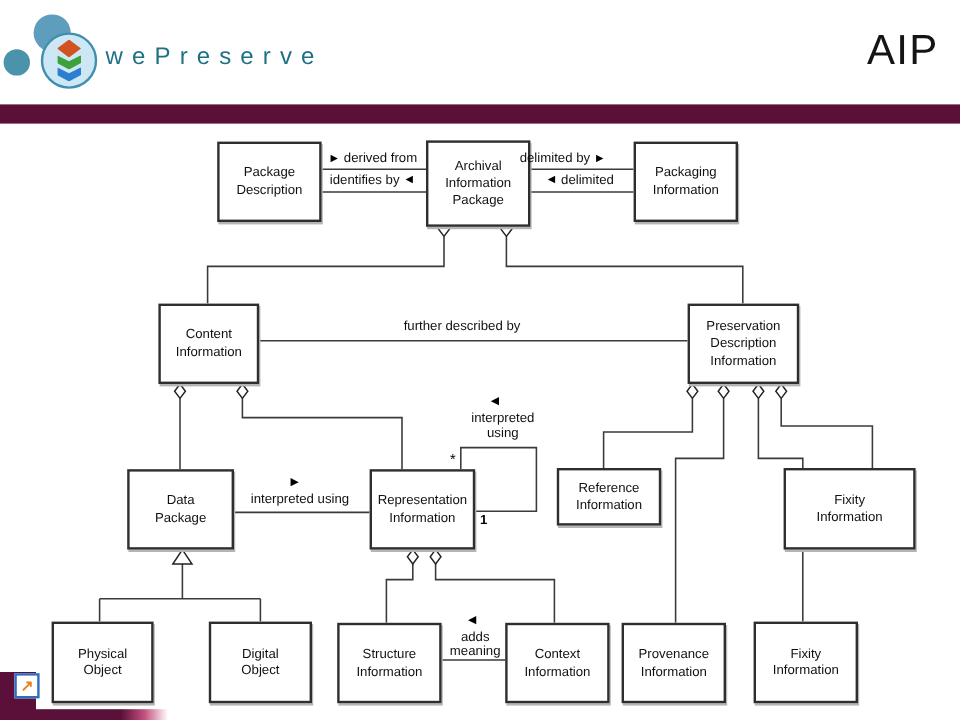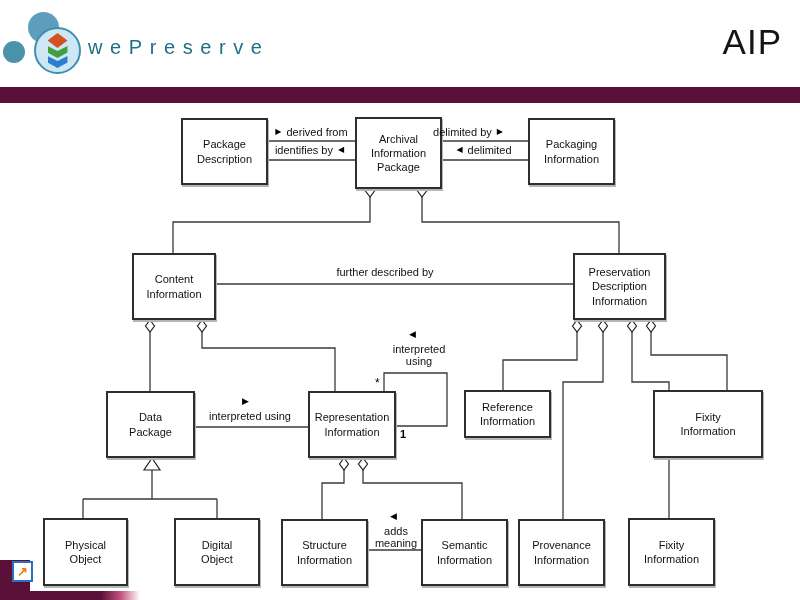--- a/index.html
+++ b/index.html
@@ -141,21 +141,21 @@
   <div class="box" style="left:464px;top:390px;width:87px;height:48px">Reference
 Information</div>
   <div class="box" style="left:653px;top:390px;width:110px;height:68px">Fixity
 Information</div>
   <div class="box" style="left:43px;top:518px;width:85px;height:68px">Physical
 Object</div>
   <div class="box" style="left:174px;top:518px;width:86px;height:68px">Digital
 Object</div>
   <div class="box" style="left:281px;top:519px;width:87px;height:67px">Structure
 Information</div>
-  <div class="box" style="left:421px;top:519px;width:87px;height:67px">Semantic
+  <div class="box" style="left:421px;top:519px;width:87px;height:67px">Context
 Information</div>
   <div class="box" style="left:518px;top:519px;width:87px;height:67px">Provenance
 Information</div>
   <div class="box" style="left:628px;top:518px;width:87px;height:68px">Fixity
 Information</div>
 
   <div class="elabel" style="left:268px;top:126px;width:87px">
     <span class="arr">▶</span>
     <span>derived from</span>
   </div>

